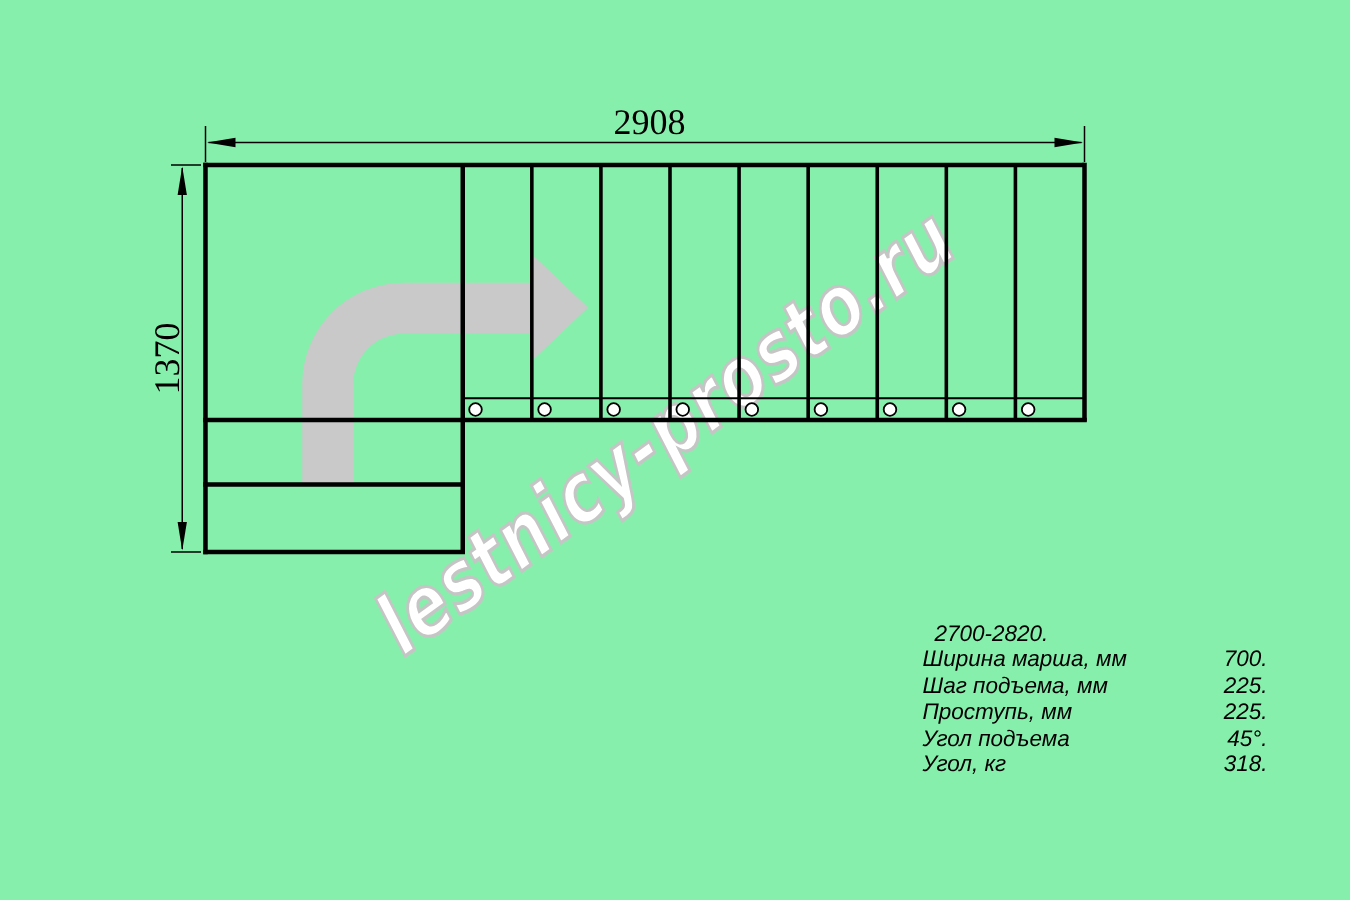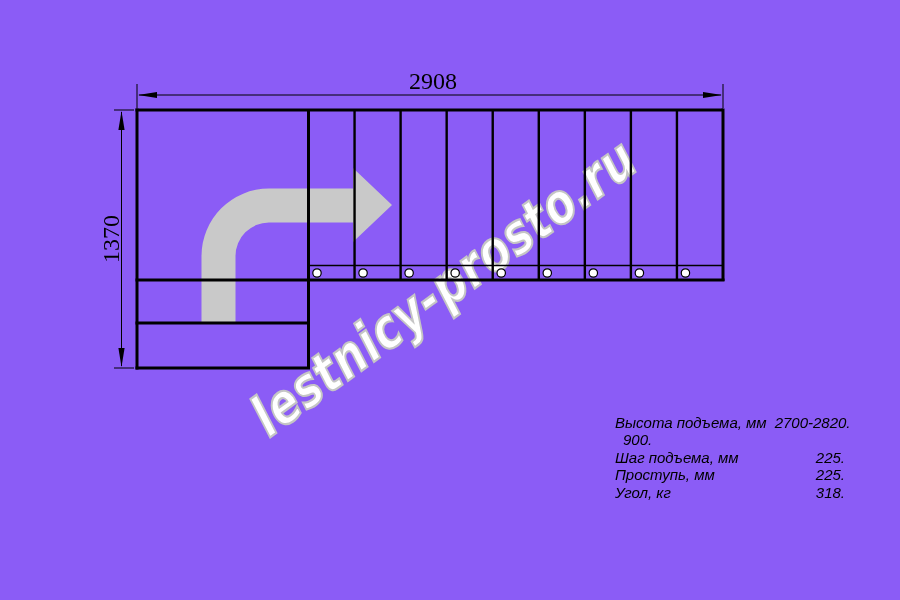--- a/index.html
+++ b/index.html
@@ -1,19 +1,19 @@
 <!DOCTYPE html>
 <html><head>
 <meta charset="utf-8">
 <style>
   html,body{margin:0;padding:0;background:#fff;}
   .stage{
     position:relative;
     width:900px;height:600px;
-    background:#8b5cf6;
+    background:#86efac;
     overflow:hidden;
     font-family:"Liberation Sans", sans-serif;
   }
   .plan-svg{position:absolute;left:0;top:0;}
   .dim-text{
     font-family:"Liberation Serif", serif;
     font-size:24px;
     fill:#000;
   }
   .watermark{
@@ -102,32 +102,36 @@
       <line x1="114" y1="368" x2="134" y2="368"></line>
       <line x1="121.5" y1="112" x2="121.5" y2="366"></line>
       <polygon points="121.5,111 118.4,130 124.6,130" stroke="none"></polygon>
       <polygon points="121.5,367 118.4,348 124.6,348" stroke="none"></polygon>
     </g>
     <text class="dim-text" x="119" y="239" text-anchor="middle" transform="rotate(-90 119 239)">1370</text>
   </svg>
 
   <div class="specs">
     <div class="spec-row">
-      <span class="spec-label">Высота подъема, мм</span>
       <span class="spec-value">2700-2820.</span>
     </div>
     <div class="spec-row">
-      <span class="spec-value">900.</span>
+      <span class="spec-label">Ширина марша, мм</span>
+      <span class="spec-value">700.</span>
     </div>
     <div class="spec-row">
       <span class="spec-label">Шаг подъема, мм</span>
       <span class="spec-value">225.</span>
     </div>
     <div class="spec-row">
       <span class="spec-label">Проступь, мм</span>
       <span class="spec-value">225.</span>
     </div>
     <div class="spec-row">
+      <span class="spec-label">Угол подъема</span>
+      <span class="spec-value">45°.</span>
+    </div>
+    <div class="spec-row">
       <span class="spec-label">Угол, кг</span>
       <span class="spec-value">318.</span>
     </div>
   </div>
 </div>
 
 </body></html>

